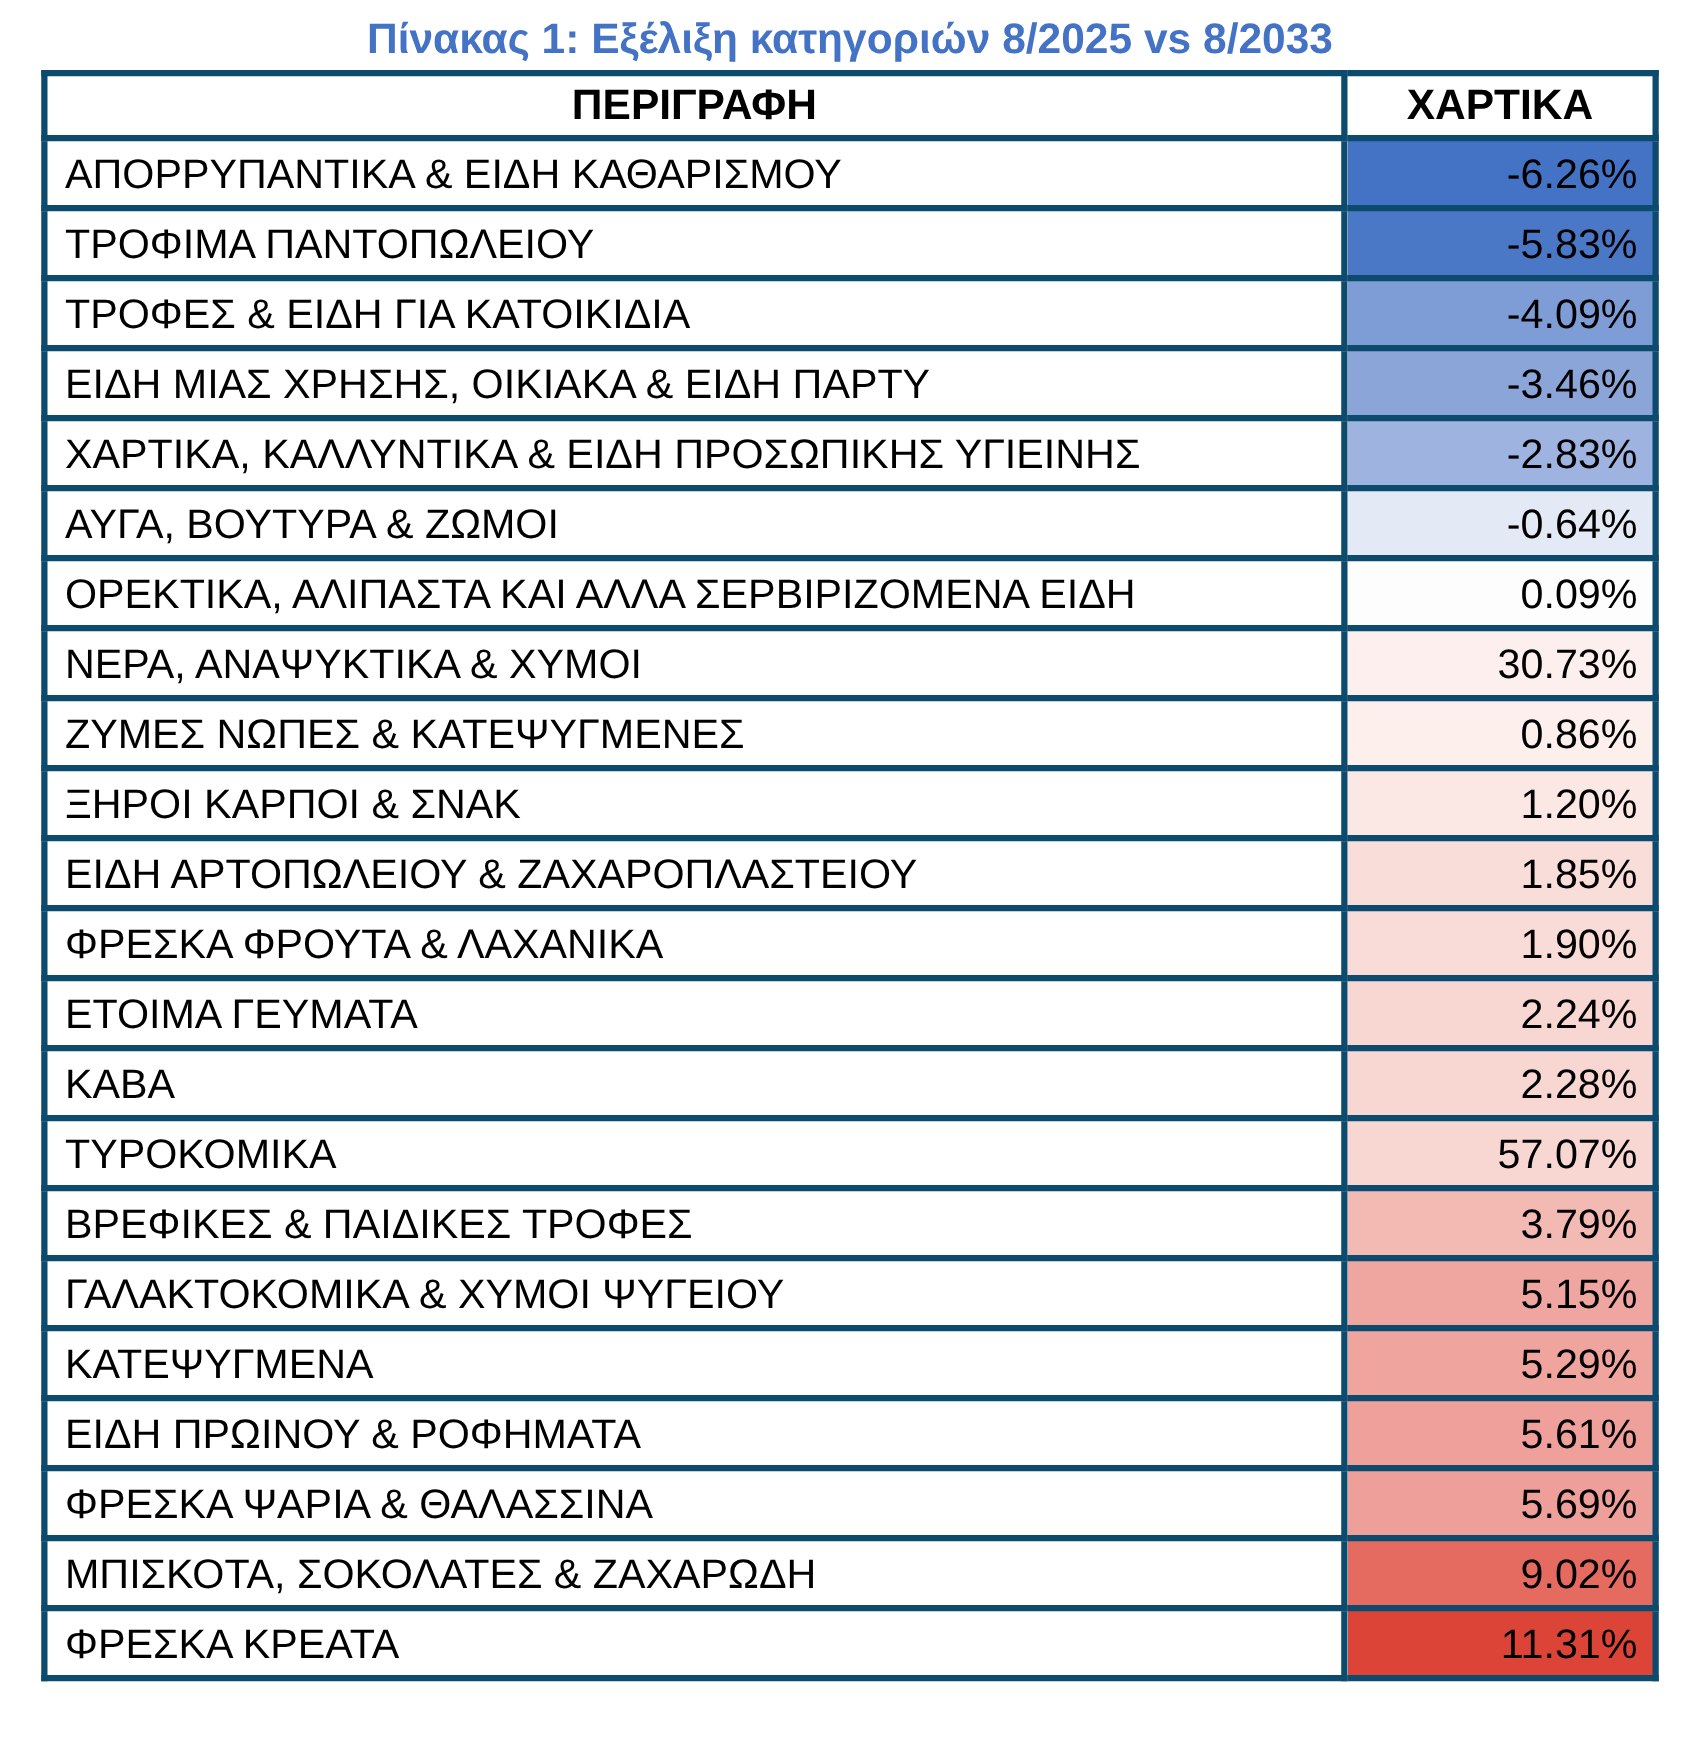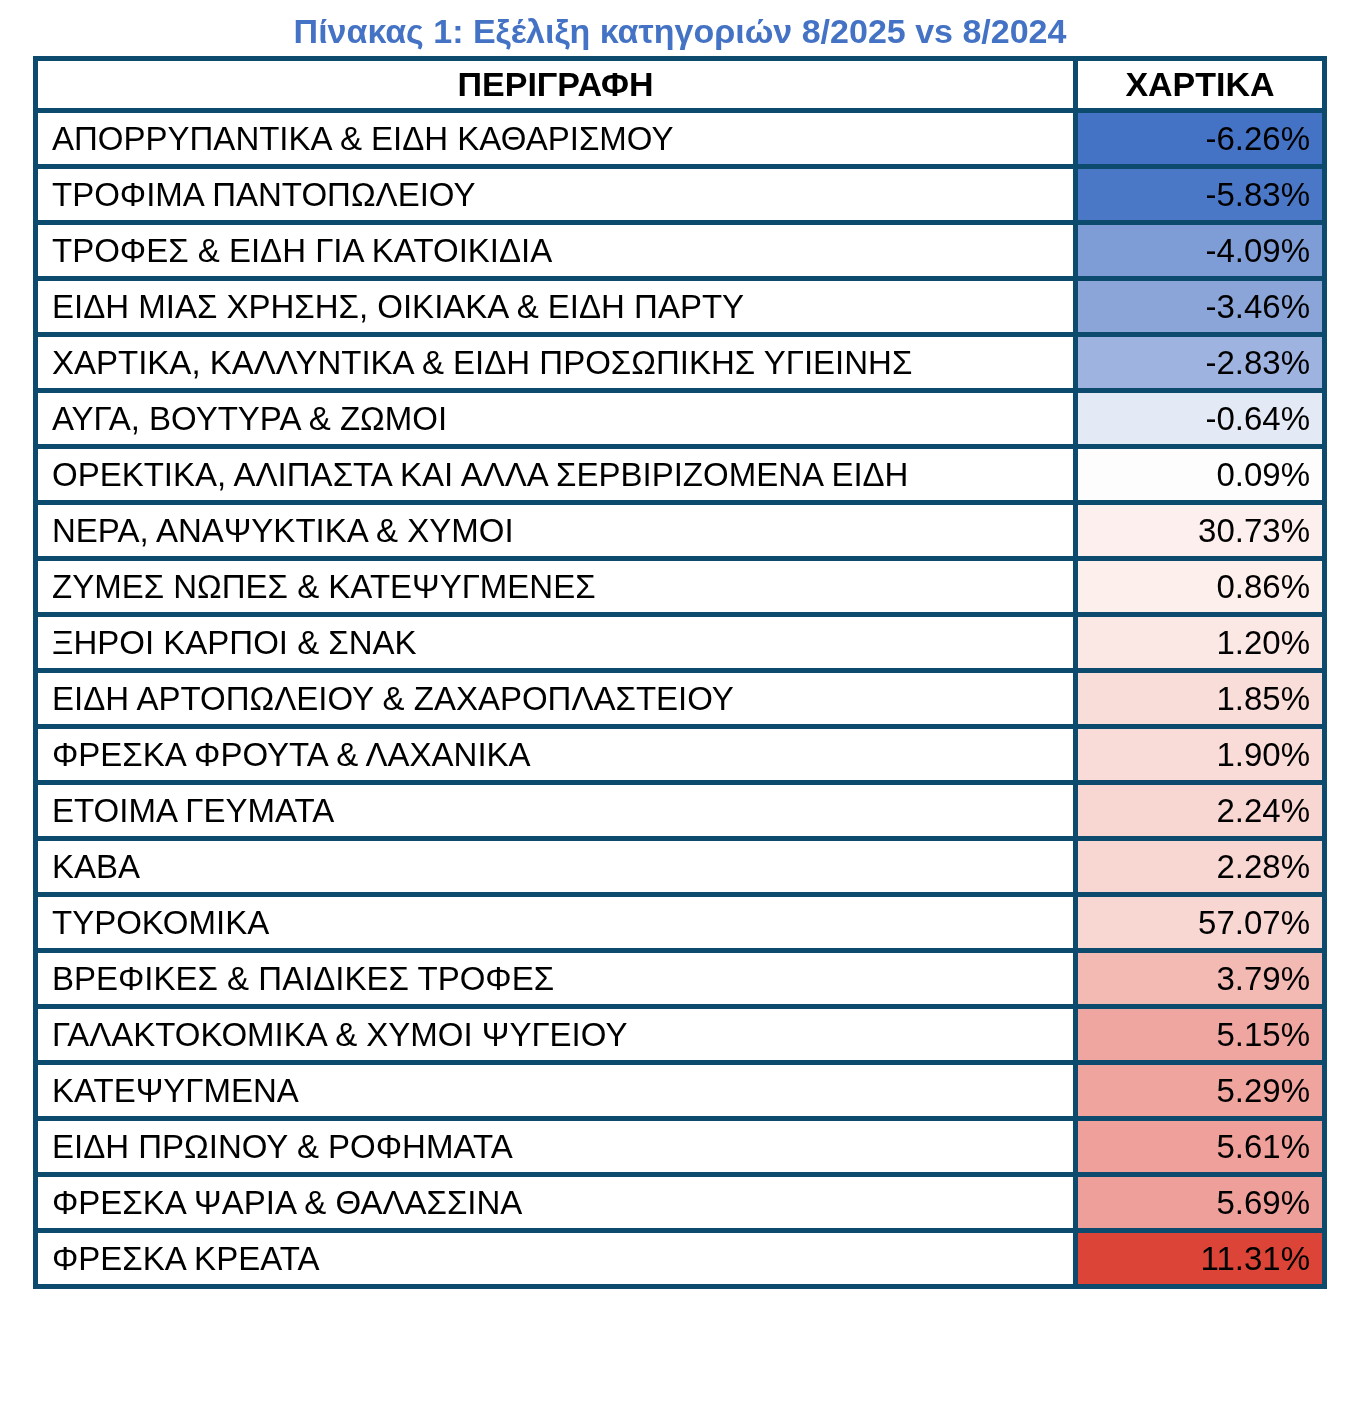--- a/index.html
+++ b/index.html
@@ -61,21 +61,21 @@
   td.cell-value {
     text-align: right;
     padding-right: 12px;
   }
 </style>
 </head>
 <body>
 
 <div class="page">
   <div class="table-wrap">
-    <h1 class="chart-title" id="title-el" style="color: rgb(68, 114, 196);">Πίνακας 1: Εξέλιξη κατηγοριών 8/2025 vs 8/2024</h1>
+    <h1 class="chart-title" id="title-el" style="color: rgb(68, 114, 196);">Πίνακας 1: Εξέλιξη κατηγοριών 8/2025 vs 8/2033</h1>
     <table class="data-table">
       <thead>
         <tr>
           <th class="col-desc">ΠΕΡΙΓΡΑΦΗ</th>
           <th class="col-change">ΧΑΡΤΙΚΑ</th>
         </tr>
       </thead>
       <tbody id="table-body">
   <tr>
     <td class="cell-label">ΑΠΟΡΡΥΠΑΝΤΙΚΑ &amp; ΕΙΔΗ  ΚΑΘΑΡΙΣΜΟΥ</td>
@@ -171,20 +171,24 @@
   <tr>
     <td class="cell-label">ΕΙΔΗ  ΠΡΩΙΝΟΥ &amp; ΡΟΦΗΜΑΤΑ</td>
     <td class="cell-value" style="background: rgb(239, 160, 154);">5.61%</td>
   </tr>
 
   <tr>
     <td class="cell-label">ΦΡΕΣΚΑ ΨΑΡΙΑ &amp; ΘΑΛΑΣΣΙΝΑ</td>
     <td class="cell-value" style="background: rgb(238, 159, 153);">5.69%</td>
   </tr>
 
+  <tr>
+    <td class="cell-label">ΜΠΙΣΚΟΤΑ, ΣΟΚΟΛΑΤΕΣ &amp; ΖΑΧΑΡΩΔΗ</td>
+    <td class="cell-value" style="background: rgb(229, 107, 97);">9.02%</td>
+  </tr>
 
   <tr>
     <td class="cell-label">ΦΡΕΣΚΑ ΚΡΕΑΤΑ</td>
     <td class="cell-value" style="background: rgb(219, 68, 55);">11.31%</td>
   </tr>
 </tbody>
     </table>
   </div>
 </div>
 

